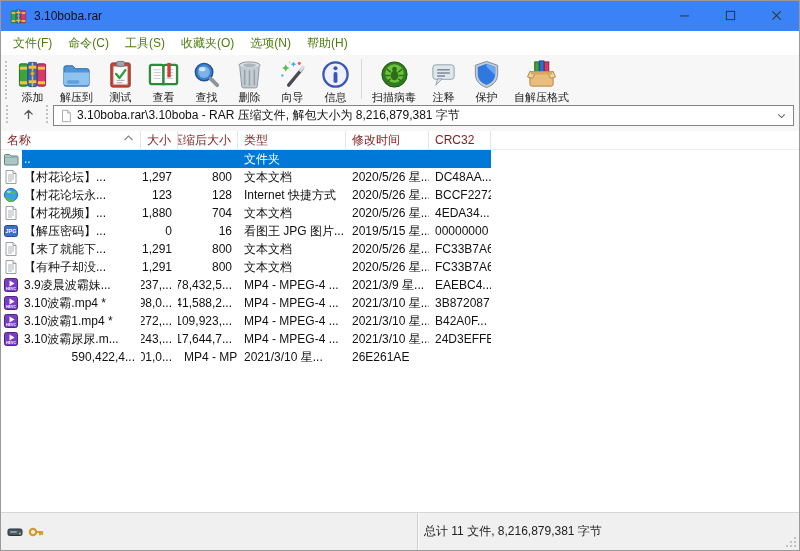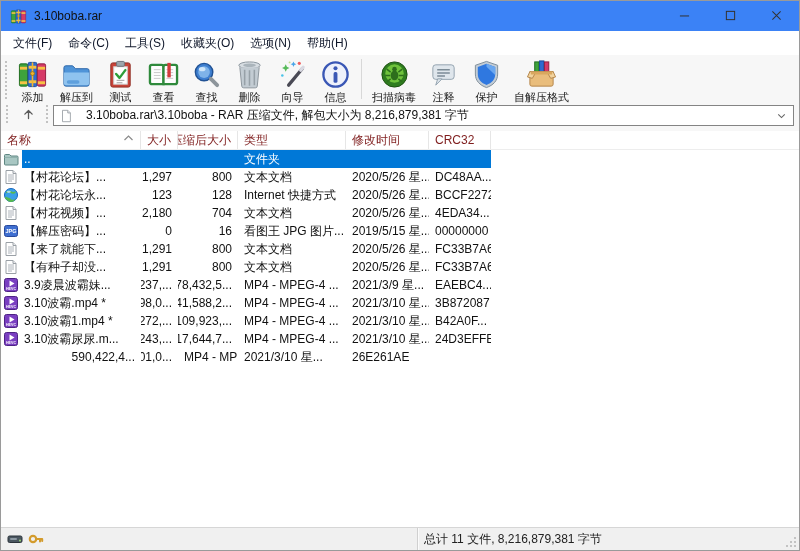--- a/index.html
+++ b/index.html
@@ -12,38 +12,38 @@
   }
   
   .titlebar{height:30px;display:flex;align-items:center;background:#3b82f6;padding-left:9px;flex:none;}
   .title-icon{width:17px;height:17px;display:flex;}
   .title-icon svg{width:100%;height:100%;}
   .title-text{font-size:12px;color:#111;margin-left:7px;}
   .caption{margin-left:auto;display:flex;align-self:stretch;}
   .cap-btn{width:46px;display:flex;align-items:center;justify-content:center;}
   .cap-btn svg{width:11px;height:11px;}
   
-  .menubar{height:24px;display:flex;align-items:center;padding-left:4px;font-size:12px;color:#0f172a;background:#fff;flex:none;}
+  .menubar{height:24px;display:flex;align-items:center;padding-left:4px;font-size:12px;color:#4d7c0f;background:#fff;flex:none;}
   .menu-item{padding:4px 8px;}
   
   .toolbar{height:49px;display:flex;align-items:flex-start;padding:3px 2px 0 2px;background:#f7f7f7;flex:none;}
   .gripper{width:4px;align-self:stretch;margin:2px 3px 5px 1px;
     background-image:radial-gradient(#c2c2c2 1px,transparent 1.2px);background-size:4px 4px;}
   .tb-button{display:flex;flex-direction:column;align-items:center;padding:1px 6px;min-width:38px;}
   .tb-icon{width:31px;height:31px;display:flex;}
   .tb-icon svg{width:100%;height:100%;}
   .tb-label{font-size:11px;color:#222;white-space:nowrap;}
   .tb-sep{width:1px;background:#d8d8d8;align-self:stretch;margin:1px 4px 5px 4px;}
   
   .addressrow{height:27px;display:flex;align-items:center;padding:0 5px 4px 2px;background:#f7f7f7;flex:none;}
   .up-btn{width:26px;height:21px;display:flex;align-items:center;justify-content:center;margin:0 2px;}
   .up-btn svg{width:13px;height:13px;}
   .addr-gripper{width:4px;height:19px;margin:0 4px 0 2px;
     background-image:radial-gradient(#c2c2c2 1px,transparent 1.2px);background-size:4px 4px;}
-  .combo{flex:1;height:21px;border:1px solid #848484;background:#fff;display:flex;align-items:center;padding:0 3px 0 5px;gap:13px;}
+  .combo{flex:1;height:21px;border:1px solid #848484;background:#fff;display:flex;align-items:center;padding:0 3px 0 5px;gap:4px;}
   .combo-icon{width:14px;height:14px;display:flex;flex:none;}
   .combo-icon svg{width:100%;height:100%;}
   .combo-text{font-size:12px;color:#111;flex:1;white-space:nowrap;overflow:hidden;}
   .combo-chevron{width:18px;height:17px;display:flex;align-items:center;justify-content:center;flex:none;}
   .combo-chevron svg{width:13px;height:13px;}
   
   .header-row{height:19px;display:grid;grid-template-columns:140px 37px 60px 108px 83px 62px 1fr;
     font-size:12px;color:#7f1d1d;background:#fff;border-bottom:1px solid #ededed;position:relative;flex:none;}
   .h-cell{display:flex;align-items:center;border-right:1px solid #e6e6e6;padding:0 6px;overflow:hidden;white-space:nowrap;}
   .h-cell.num{justify-content:flex-end;}
@@ -56,21 +56,21 @@
   .name-cell{padding-left:2px;gap:3px;}
   .file-icon{width:16px;height:16px;flex:none;display:flex;}
   .file-icon svg{width:16px;height:16px;}
   .name-fill{flex:1;height:100%;display:flex;align-items:center;padding-left:2px;overflow:hidden;}
   .num-cell{justify-content:flex-end;padding-right:6px;}
   .txt-cell{padding-left:6px;}
   .file-row.selected .name-fill,
   .file-row.selected .num-cell,
   .file-row.selected .txt-cell{background:#0078d7;color:#fff;}
   
-  .statusbar{height:23px;background:#f0f0f0;border-top:1px solid #d6d6d6;display:flex;align-items:center;
+  .statusbar{height:38px;background:#f0f0f0;border-top:1px solid #d6d6d6;display:flex;align-items:center;
     font-size:12px;color:#222;position:relative;flex:none;}
   .sb-left{width:416px;display:flex;align-items:center;gap:5px;padding-left:6px;align-self:stretch;}
   .sb-sep{width:1px;align-self:stretch;background:#d0d0d0;box-shadow:1px 0 0 #fbfbfb;}
   .sb-icon{width:16px;height:16px;display:flex;}
   .sb-icon svg{width:100%;height:100%;}
   .sb-total{padding-left:6px;}
   .resize-grip{position:absolute;right:2px;bottom:2px;width:12px;height:12px;}
   .resize-grip svg{width:100%;height:100%;}
 </style>
 </head>
@@ -375,21 +375,21 @@
             <svg viewBox="0 0 16 16">
               <path d="M3 1.5 h7 l3 3 V14.5 H3z" fill="#fff" stroke="#9aa0a6"></path>
               <path d="M10 1.5 v3 h3" fill="#e8eaed" stroke="#9aa0a6"></path>
               <path d="M5 6 h6 M5 8 h6 M5 10 h6 M5 12 h4" stroke="#aeb4bb" stroke-width="1"></path>
             </svg>
           </span>
           <span class="name-fill">
             <span>【村花视频】...</span>
           </span>
         </div>
-        <div class="cell num-cell">2,180</div>
+        <div class="cell num-cell">1,880</div>
         <div class="cell num-cell">704</div>
         <div class="cell txt-cell">文本文档</div>
         <div class="cell txt-cell">2020/5/26 星...</div>
         <div class="cell txt-cell">4EDA34...</div>
         <div class="cell"></div>
       </div>
       <div class="file-row">
         <div class="cell name-cell">
           <span class="file-icon">
             <svg viewBox="0 0 16 16">

